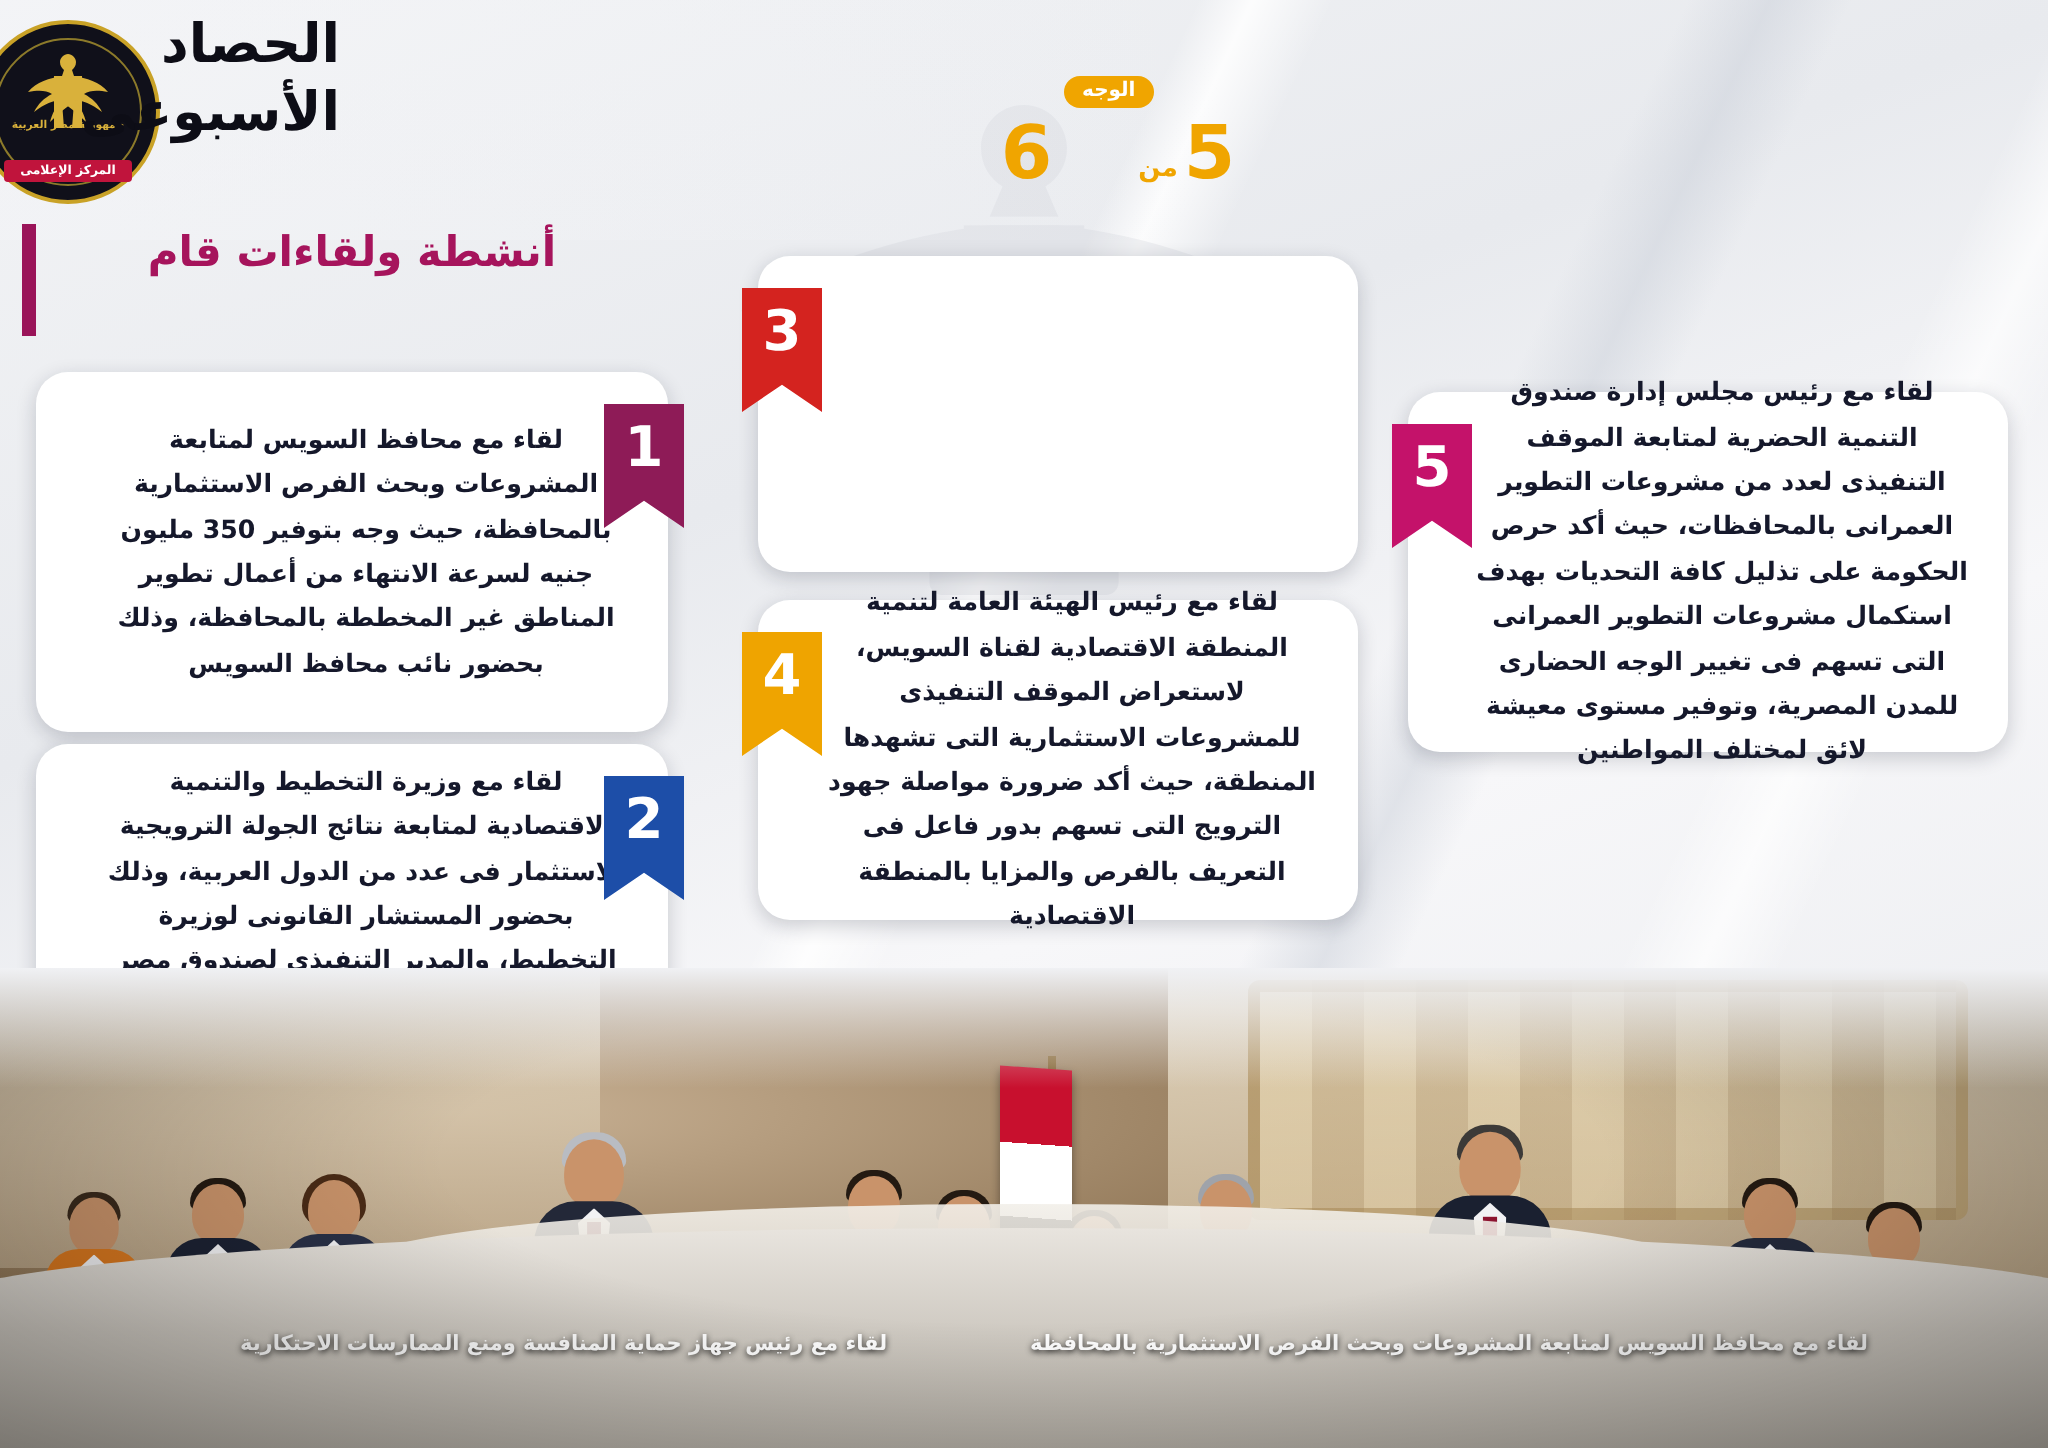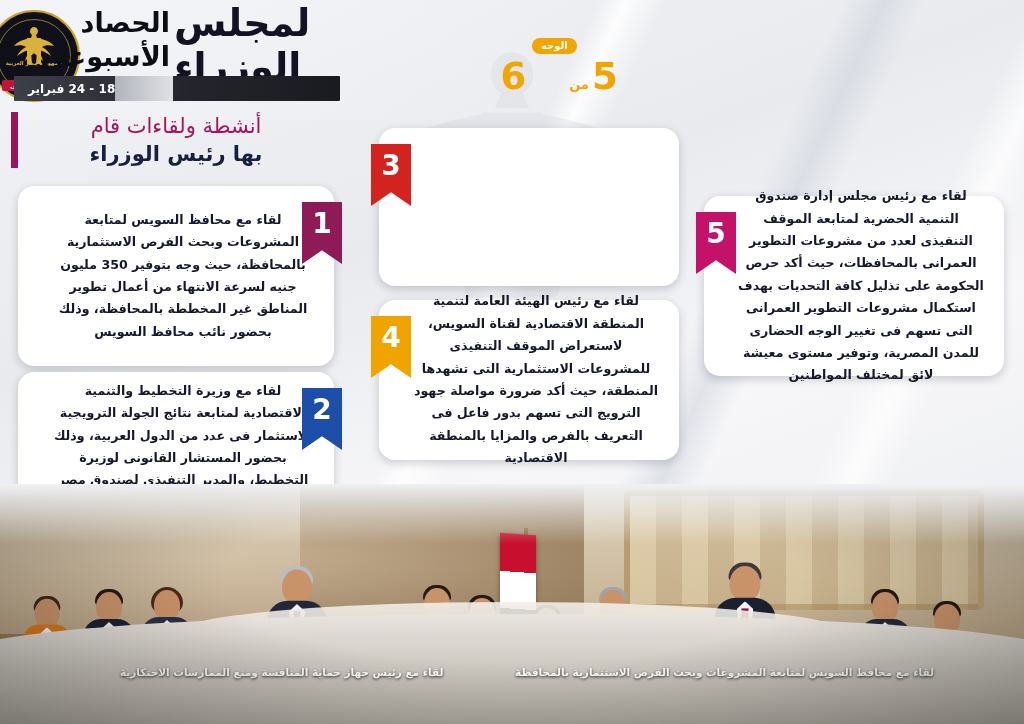--- a/index.html
+++ b/index.html
@@ -80,21 +80,21 @@
   }
   
   .section-title {
     position: absolute;
     top: 112px; right: 690px;
     width: 316px;
     text-align: center;
     direction: rtl;
   }
   .section-title .line1 {
-    color: #a6145c; font-weight: normal; font-size: 21px; line-height: 1.35;
+    color: #a6145c; font-weight: bold; font-size: 21px; line-height: 1.35;
   }
   .section-title .line2 {
     color: #16213f; font-weight: bold; font-size: 21px; line-height: 1.35;
   }
   .section-accent {
     position: absolute;
     top: 112px; right: 1006px;
     width: 7px; height: 56px;
     background: #9a1459;
   }
@@ -332,40 +332,34 @@
       </g>
     </svg>
     <div class="txt-top">جمهورية مصر العربية</div>
     <div class="txt-bot">المركز الإعلامى</div>
   </div>
 
   <div class="title-main">
     <div>الحصاد</div>
     <div>الأسبوعى</div>
   </div>
-  <div class="title-sub">لمجلس الوزراء</div>
-
-  <div class="date-bar">
-    <div class="tick"></div>
-    <span>18 - 24 فبراير</span>
-  </div>
+
 
   <div class="page-badge">
     <div class="label">الوجه</div>
     <div class="nums">
       <span class="cur">5</span>
       <span class="of">من</span>
       <span class="tot">6</span>
     </div>
   </div>
 
   <div class="section-accent"></div>
   <div class="section-title">
     <div class="line1">أنشطة ولقاءات قام</div>
-    <div class="line2">بها رئيس الوزراء</div>
   </div>
 
   <div class="card c1">
     <div class="ribbon right">1</div>
     <div class="body">لقاء مع محافظ السويس لمتابعة المشروعات وبحث الفرص الاستثمارية بالمحافظة، حيث وجه بتوفير 350 مليون جنيه لسرعة الانتهاء من أعمال تطوير المناطق غير المخططة بالمحافظة، وذلك بحضور نائب محافظ السويس</div>
   </div>
 
   <div class="card c2">
     <div class="ribbon right">2</div>
     <div class="body">لقاء مع وزيرة التخطيط والتنمية الاقتصادية لمتابعة نتائج الجولة الترويجية للاستثمار فى عدد من الدول العربية، وذلك بحضور المستشار القانونى لوزيرة التخطيط، والمدير التنفيذى لصندوق مصر السيادى</div>

